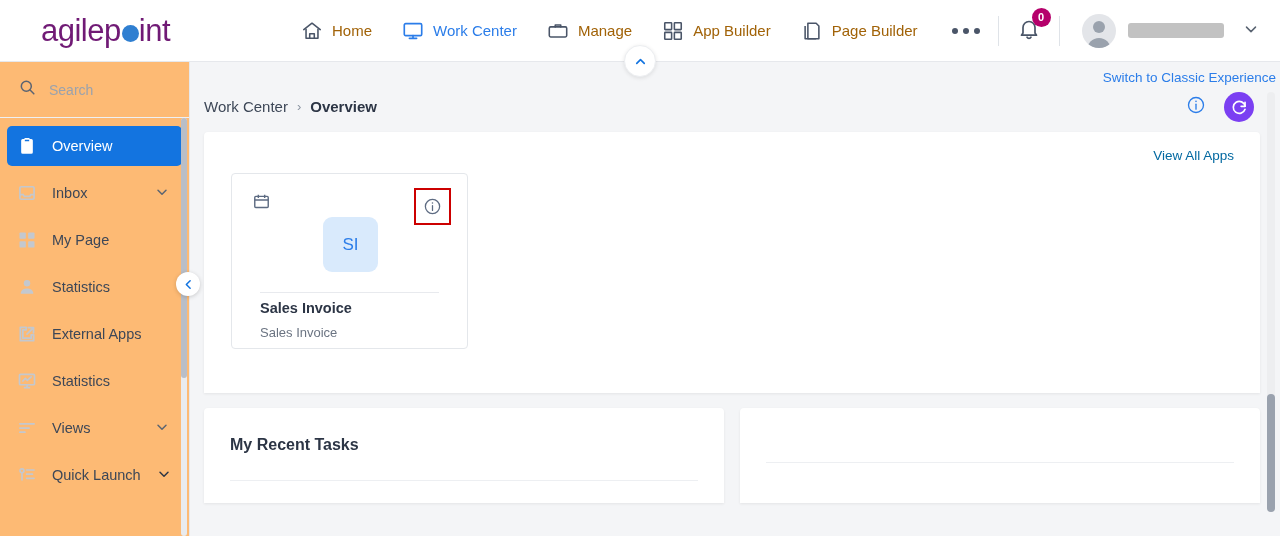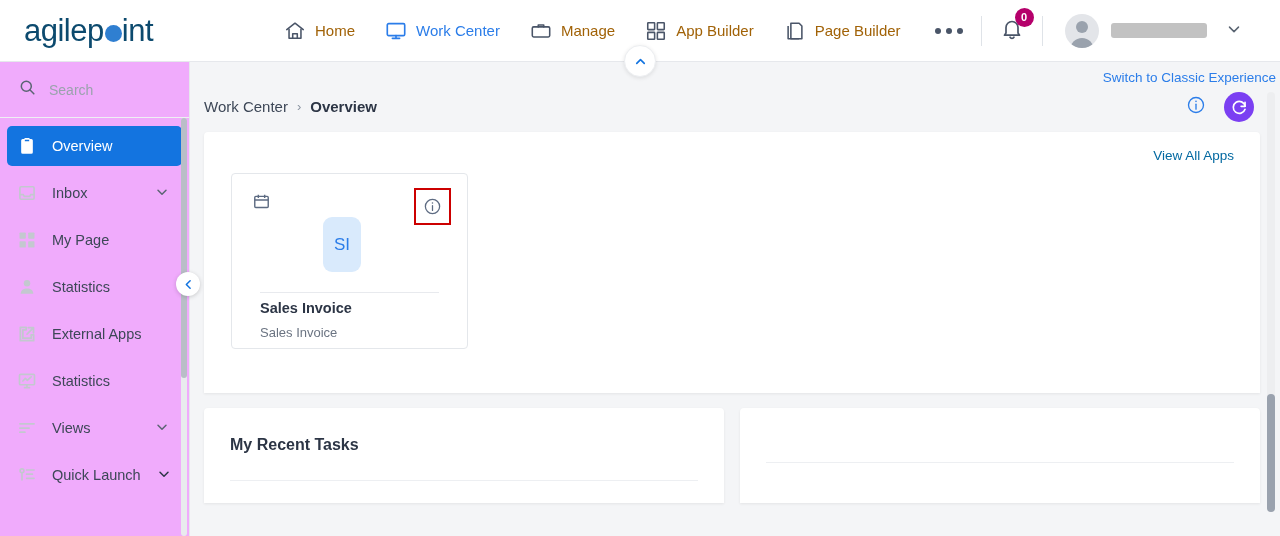--- a/index.html
+++ b/index.html
@@ -14,25 +14,25 @@
   .header {
     position: relative;
     height: 62px;
     background: #ffffff;
     display: flex;
     align-items: center;
     border-bottom: 1px solid #e6e8ec;
   }
   .logo {
     display: flex; align-items: center;
-    margin-left: 24px;
+    margin-left: 41px;
     width: 180px;
     font-size: 31px;
     letter-spacing: -0.5px;
-    color: #0c4a6e;
+    color: #701a75;
     font-weight: 400;
   }
   .logo .dot {
     display: inline-block;
     width: 17px; height: 17px;
     border-radius: 50%;
     background: #2f7fd1;
     margin: 6px 0px 0 1px;
   }
   .nav {
@@ -101,21 +101,21 @@
     box-shadow: 0 1px 4px rgba(0,0,0,0.10);
     display: flex; align-items: center; justify-content: center;
     cursor: pointer; z-index: 20;
   }
 
   
   .body-wrap { display: flex; height: 474px; position: relative; }
 
   
   .sidebar {
-    width: 190px; background: #f0abfc;
+    width: 190px; background: #fdba74;
     border-right: 1px solid #e6e8ec;
     position: relative;
     display: flex; flex-direction: column;
   }
   .search-row {
     display: flex; align-items: center; gap: 12px;
     height: 56px; padding: 0 18px;
     border-bottom: 1px solid #eef0f3;
   }
   .search-input {
@@ -224,21 +224,21 @@
   .tile-cal { position: absolute; left: 20px; top: 18px; color: #5d6b82; }
   .tile-info {
     position: absolute; right: 16px; top: 14px;
     width: 37px; height: 37px;
     border: 2px solid #cc0000;
     display: flex; align-items: center; justify-content: center;
     cursor: pointer;
   }
   .tile-badge {
     position: absolute; left: 91px; top: 43px;
-    width: 38px; height: 55px; border-radius: 9px;
+    width: 55px; height: 55px; border-radius: 9px;
     background: #d9eafc;
     display: flex; align-items: center; justify-content: center;
     color: #2b7de9; font-size: 17px;
   }
   .tile-div {
     position: absolute; left: 28px; right: 28px; top: 118px;
     height: 1px; background: #e8eaee;
   }
   .tile-title {
     position: absolute; left: 28px; top: 126px;

